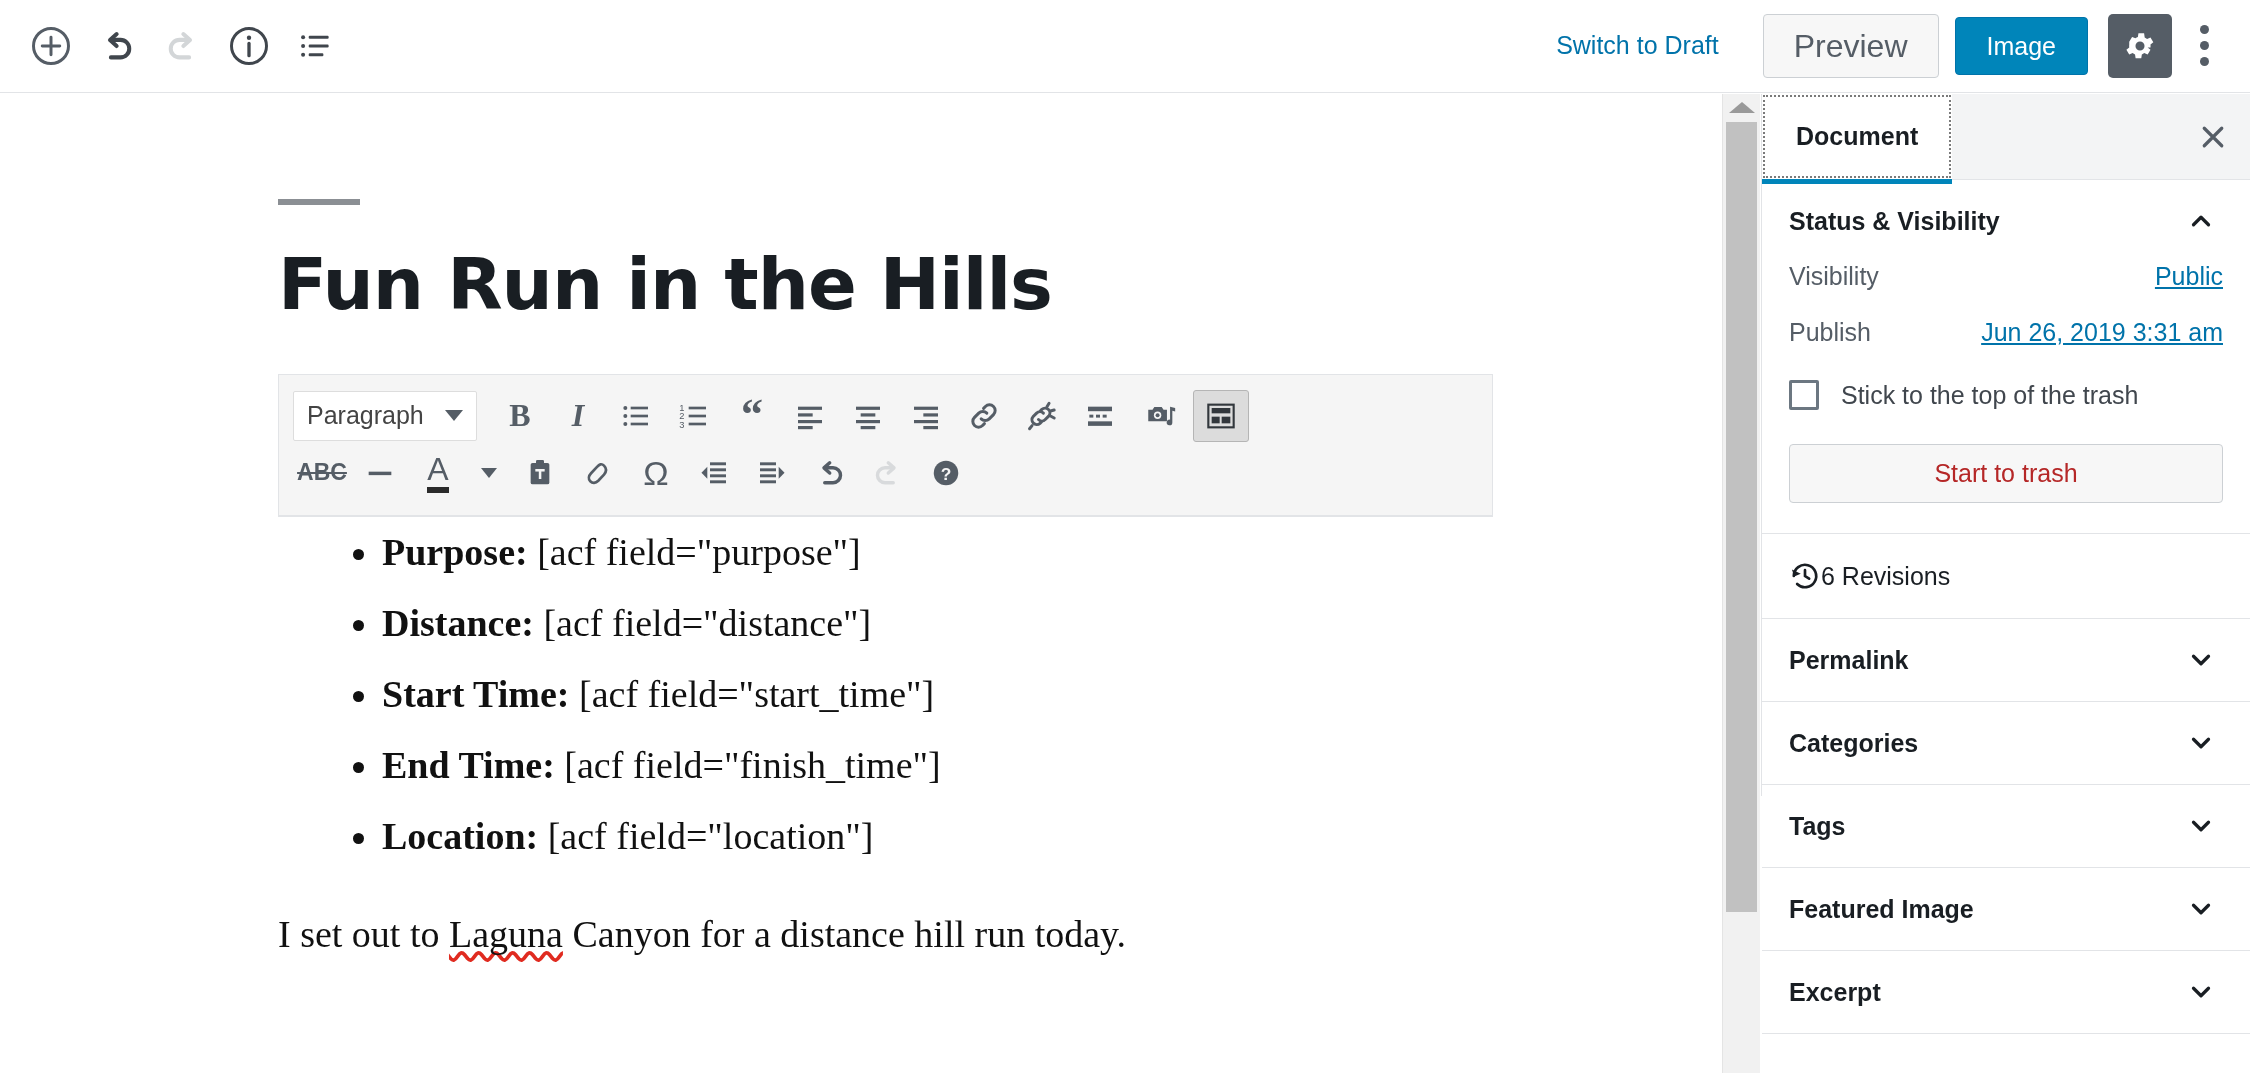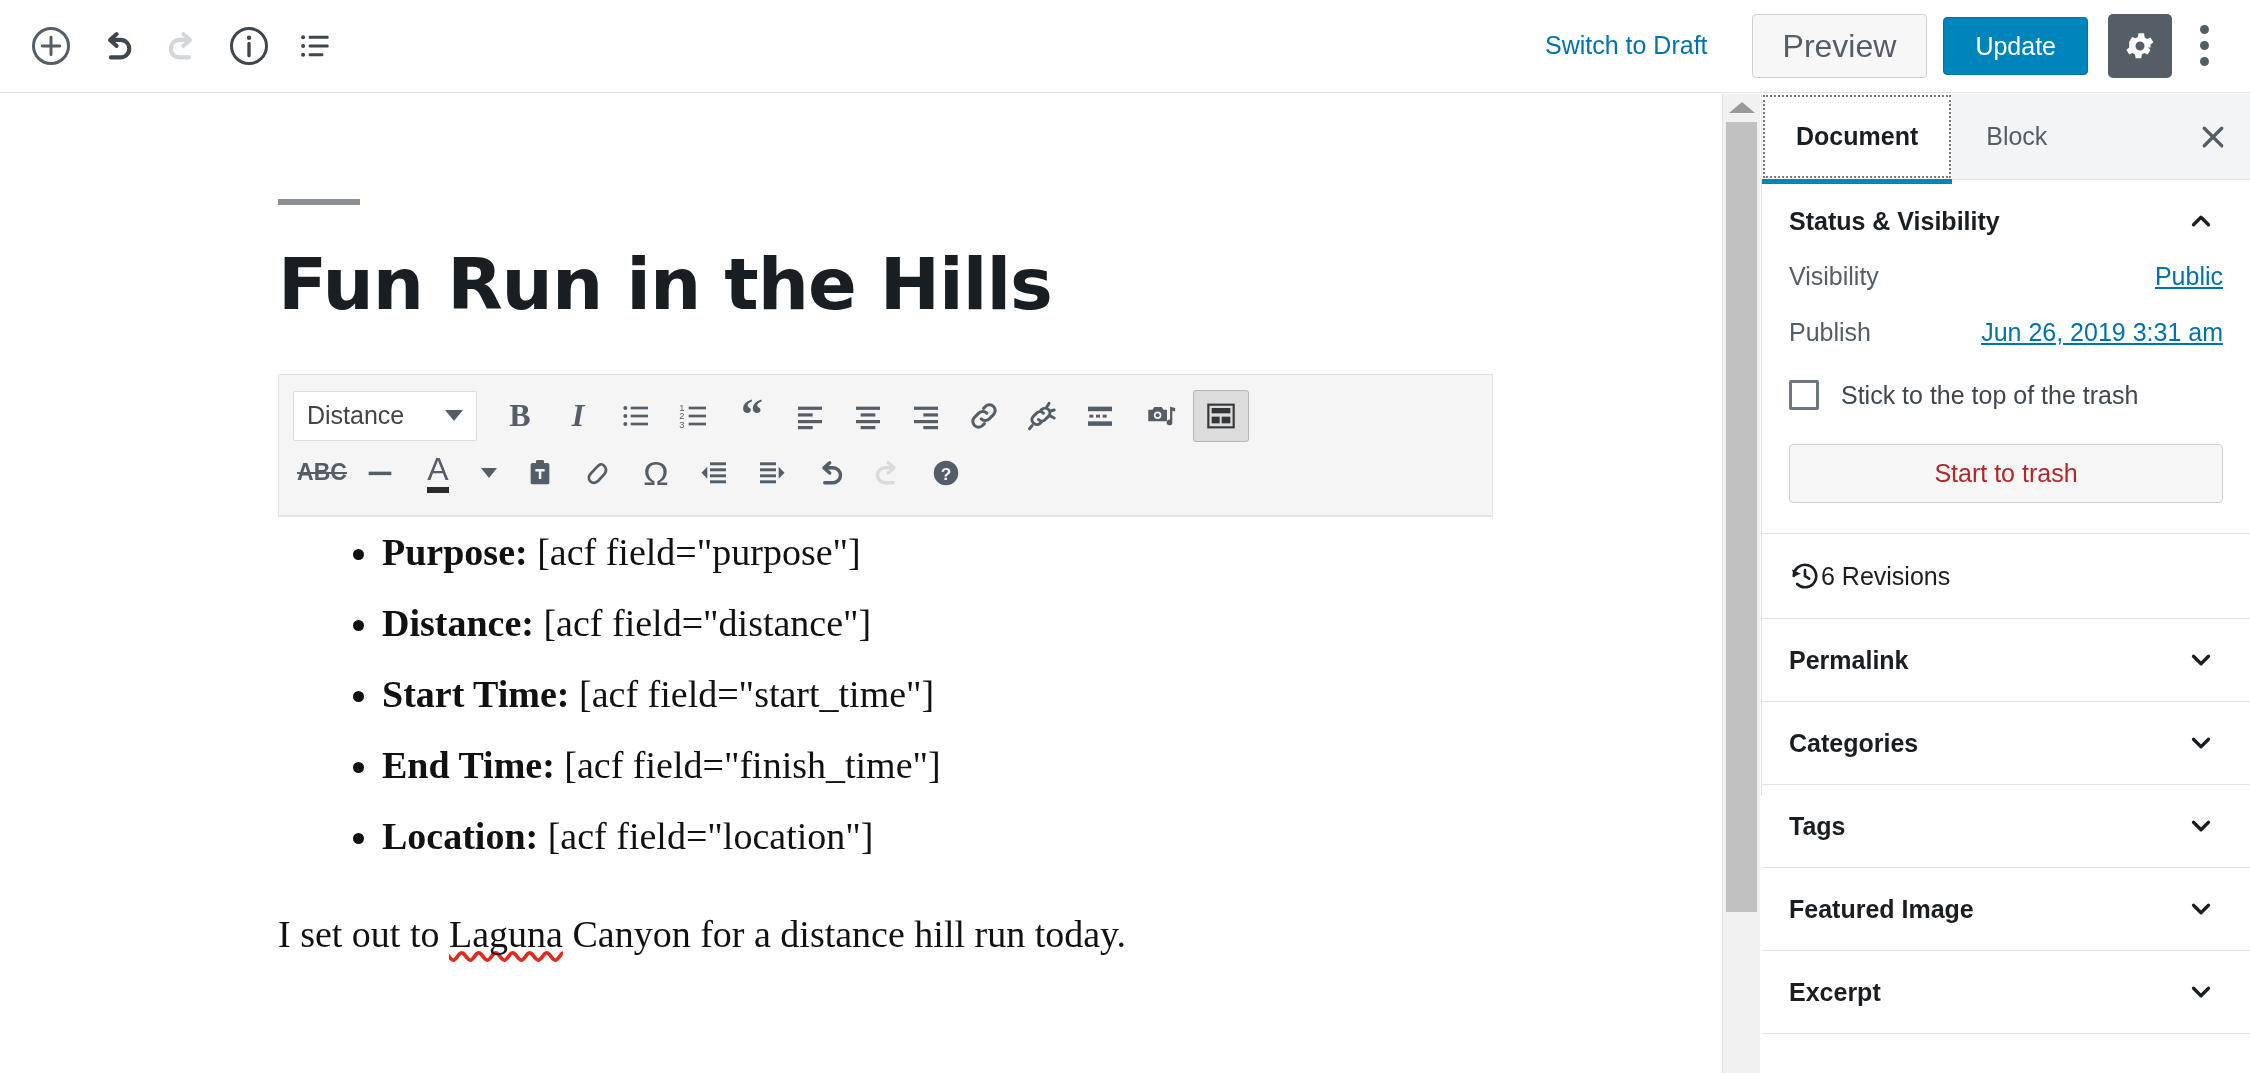--- a/index.html
+++ b/index.html
@@ -272,21 +272,21 @@
               <rect x="8.4" y="16.2" width="8.4" height="1.7" rx="0.6"></rect>
           </g>
         </svg>
       </button>
 
     </div>
 
     <div class="hdr-right">
       <span class="switch-draft">Switch to Draft</span>
       <button class="btn-preview">Preview</button>
-      <button class="btn-update">Update</button>
+      <button class="btn-update">Image</button>
       <button class="btn-gear">
         <svg width="34" height="34" viewBox="0 0 24 24">
           <path fill="#ffffff" d="M19.4 13a7.6 7.6 0 0 0 0-2l2-1.6-2-3.4-2.4 1a7.5 7.5 0 0 0-1.7-1L14.9 3h-4l-.4 2.6c-.6.2-1.2.6-1.7 1l-2.4-1-2 3.4L4.4 11a7.6 7.6 0 0 0 0 2l-2 1.6 2 3.4 2.4-1c.5.4 1.1.8 1.7 1l.4 2.6h4l.4-2.6c.6-.2 1.2-.6 1.7-1l2.4 1 2-3.4-2-1.6zM12 15.2A3.2 3.2 0 1 1 12 8.8a3.2 3.2 0 0 1 0 6.4z"></path>
         </svg>
       </button>
       <button class="btn-kebab">
         <span class="kebab-dot"></span>
         <span class="kebab-dot"></span>
         <span class="kebab-dot"></span>
       </button>
@@ -298,21 +298,21 @@
 
       <div class="title-rule"></div>
 
       <h1 class="post-title">Fun Run in the Hills</h1>
 
       <div class="classic-toolbar">
 
         <div class="tb-row">
 
           <div class="tb-select">
-            <span>Distance</span>
+            <span>Paragraph</span>
             <span class="caret-down"></span>
           </div>
 
           <button class="tb-item">
             <span style="font-family:'Liberation Serif',serif;font-size:32px;font-weight:700;color:#555d66;">B</span>
           </button>
 
           <button class="tb-item">
             <span style="font-family:'Liberation Serif',serif;font-size:32px;font-style:italic;font-weight:700;color:#555d66;">I</span>
           </button>
@@ -549,21 +549,20 @@
 
   <div class="scrollbar">
     <div class="sb-arrow-up"></div>
     <div class="sb-thumb"></div>
   </div>
 
   <div class="sidebar">
 
     <div class="sb-tabs">
       <button class="sb-tab active">Document</button>
-      <button class="sb-tab">Block</button>
       <button class="sb-close">
         <svg width="30" height="30" viewBox="0 0 24 24">
           <path d="M5 5 19 19M19 5 5 19" stroke="#555d66" stroke-width="2.6" stroke-linecap="round"></path>
         </svg>
       </button>
     </div>
 
     <div class="panel">
       <div class="panel-head">
         <span class="panel-title">Status &amp; Visibility</span>

